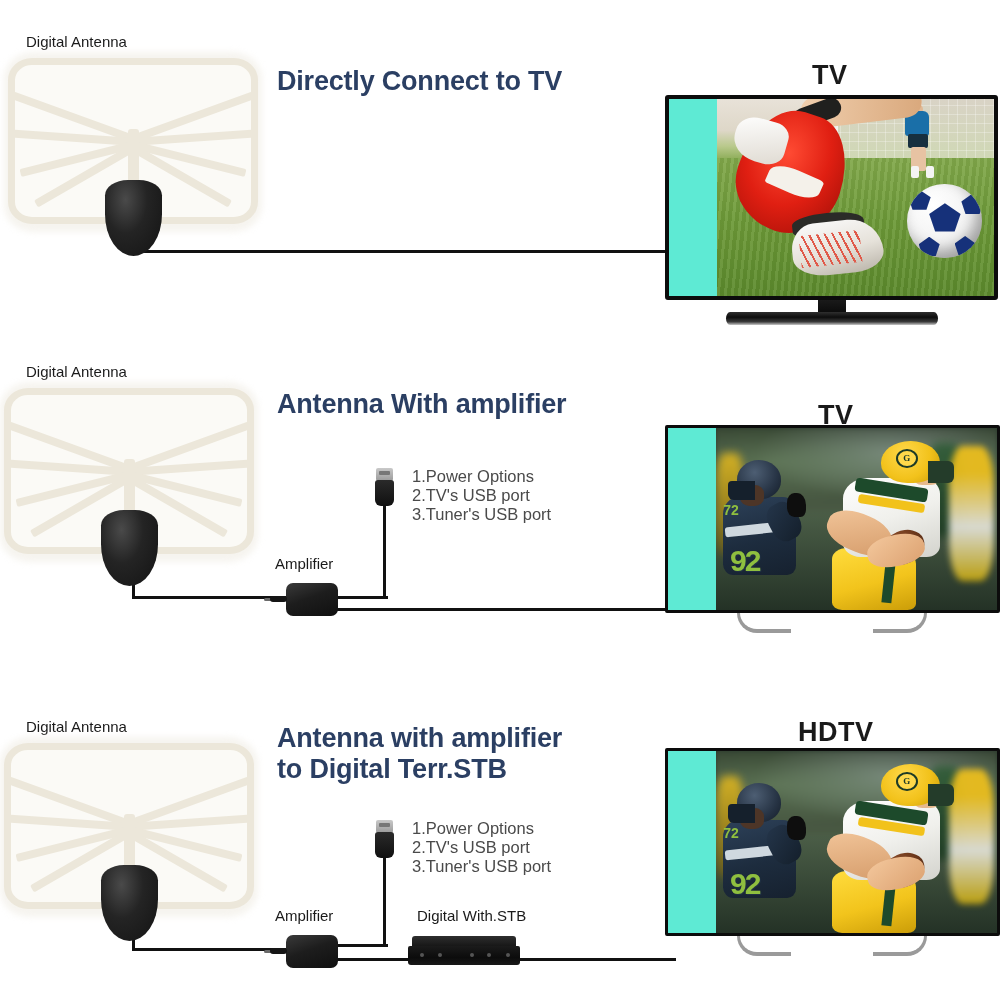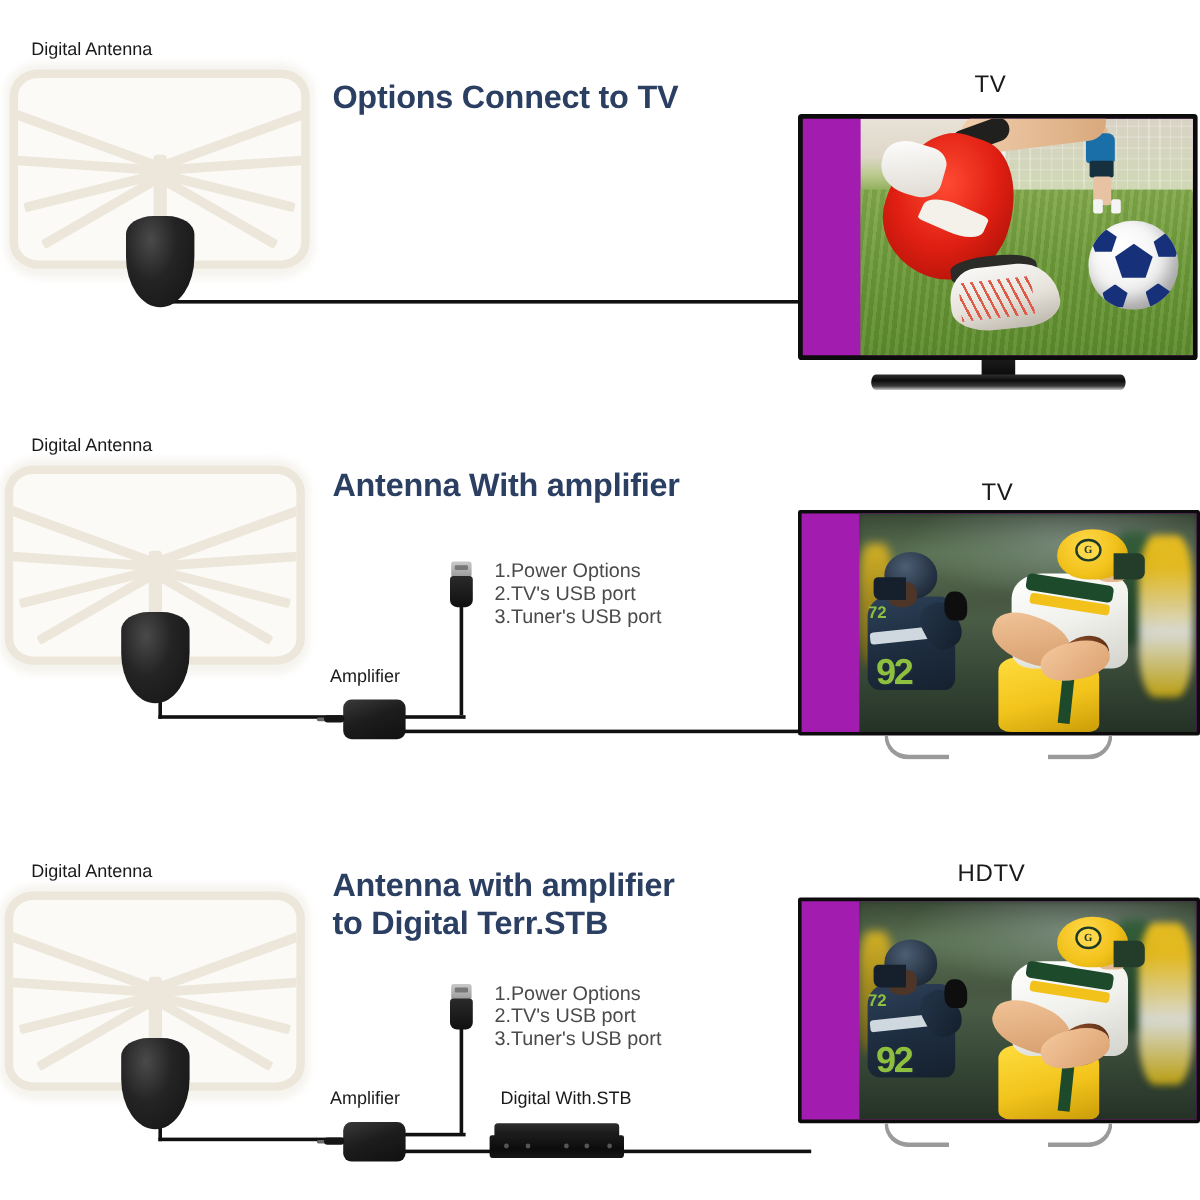--- a/index.html
+++ b/index.html
@@ -27,22 +27,22 @@
     white-space: pre-line;
   }
   .device-label {
     position: absolute;
     color: #1a1a1a;
     font-size: 15px;
     font-weight: normal;
     white-space: nowrap;
   }
   .device-label.big {
-    font-size: 20px;
-    font-weight: normal;
+    font-size: 27px;
+    font-weight: bold;
     letter-spacing: .5px;
   }
   .usb-list {
     position: absolute;
     color: #4a4a4a;
     font-size: 16.5px;
     line-height: 1.16;
     white-space: pre-line;
   }
 
@@ -116,21 +116,21 @@
     background: linear-gradient(180deg,#1b1b1b 0%,#0c0c0c 60%,#181818 100%);
     border-radius: 2px 2px 3px 3px; }
   .stb-led { position:absolute; width:4px; height:4px; border-radius:50%;
     background:#555; top:17px; }
 
   
   .tv { position: absolute; }
   .tv-frame {
     position: absolute; left:0; top:0; width:100%;
     border: 4px solid #0c0c0c;
-    background:#a21caf;
+    background:#5eead4;
     border-radius: 3px;
     overflow: hidden;
     padding-left: 48px;
   }
   .tv-frame.thin { border-width: 3px; border-radius:2px; }
   .screen { position: relative; width:100%; height:100%; overflow:hidden; }
 
   .tv-stand-center {
     position:absolute; left:50%; transform:translateX(-50%);
     background: linear-gradient(180deg,#1a1a1a,#0a0a0a);
@@ -318,21 +318,21 @@
         <div class="trace" style="left:50%; top:50%; width:116px; transform:rotate(166deg);"></div>
         <div class="trace" style="left:50%; top:52%; width:112px; transform:rotate(150deg);"></div>
         <div class="ant-stem"></div>
       </div>
       <div class="ant-plug"></div>
     </div>
 
     <div class="cable-v" style="left:132px; top:205px; height:48px;"></div>
     <div class="cable-h" style="left:132px; top:250px; width:540px;"></div>
 
-    <div class="section-title" style="left:277px; top:66px;">Options Connect to TV</div>
+    <div class="section-title" style="left:277px; top:66px;">Directly Connect to TV</div>
 
     <div class="device-label big" style="left:812px; top:60px;">TV</div>
 
     <div class="tv" style="left:665px; top:95px; width:333px; height:250px;">
       <div class="tv-frame" style="height:205px;">
         <div class="screen">
           <div class="soccer">
             <div class="netwall"></div>
             <div class="goalpost"></div>
             <div class="grass-top"></div>

